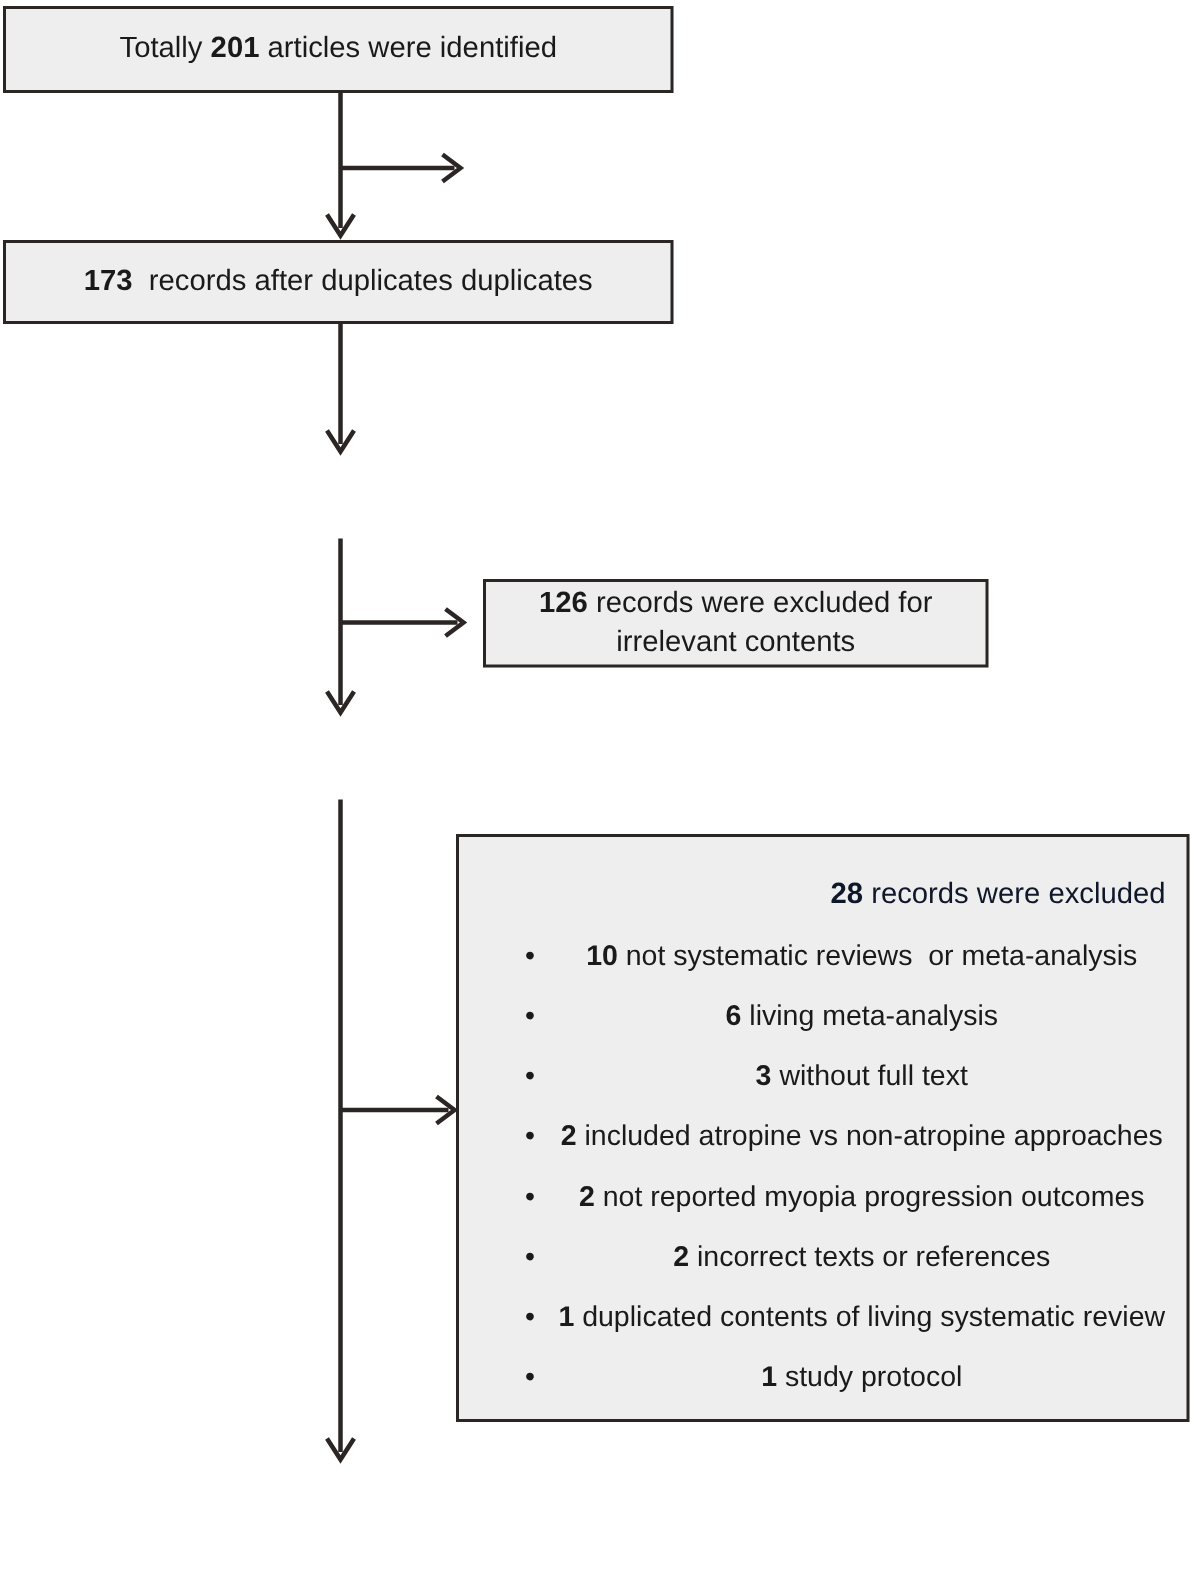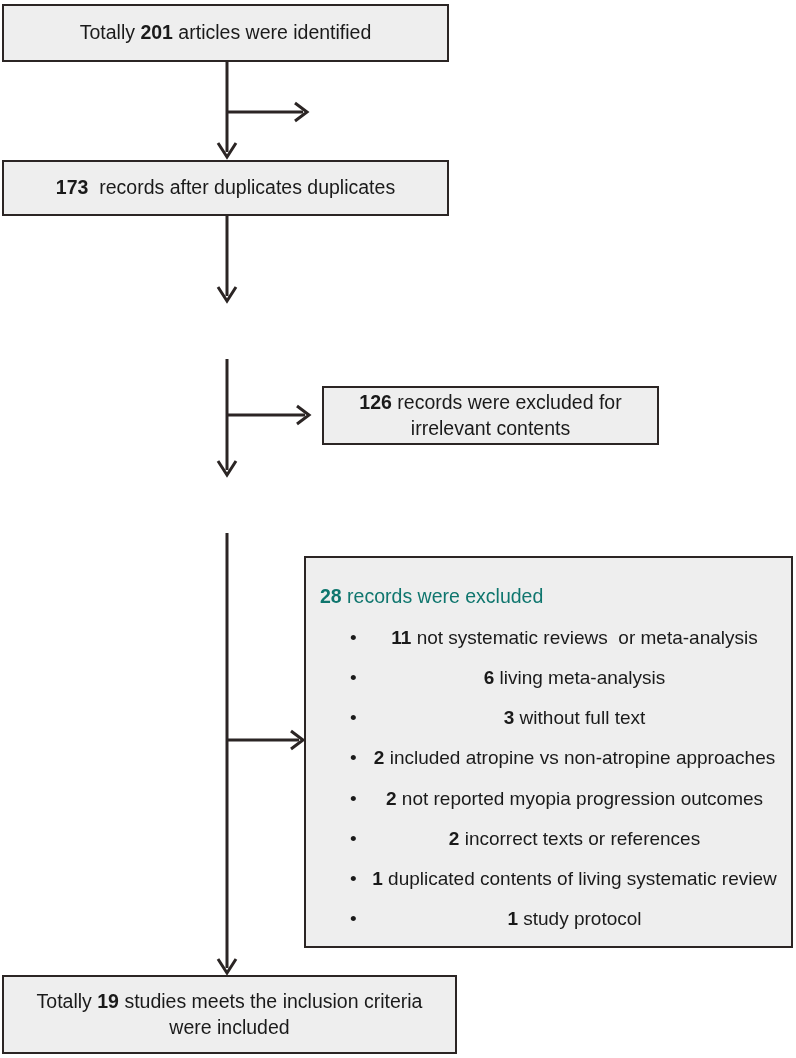--- a/index.html
+++ b/index.html
@@ -48,24 +48,24 @@
                       padding: 0; }
   #box-included     { left: 2px;   top: 975px;  width: 455px; height: 79px; }
 
   
   .excl-inner {
     width: 100%;
     padding: 26px 14px 10px 14px;
     box-sizing: border-box;
   }
   .excl-heading {
-    text-align: left;
+    text-align: right;
     font-size: 19.5px;
     margin-bottom: 16px;
-    color: #0f766e;
+    color: #0f172a;
   }
   .excl-heading .n { font-weight: bold; }
   .excl-list {
     list-style: none;
     margin: 0;
     padding: 0 0 0 30px;
   }
   .excl-list li {
     position: relative;
     font-size: 19px;
@@ -140,29 +140,26 @@
 
   <div class="box" id="box-excluded-irr">
     <span><span class="n">126</span><span> records were excluded for irrelevant contents</span></span>
   </div>
 
 
   <div class="box" id="box-exclusions">
     <div class="excl-inner">
       <div class="excl-heading"><span class="n">28</span><span> records were excluded</span></div>
       <ul class="excl-list">
-        <li><span class="bullet">•</span><span class="n">11</span><span> not systematic reviews  or meta-analysis</span></li>
+        <li><span class="bullet">•</span><span class="n">10</span><span> not systematic reviews  or meta-analysis</span></li>
         <li><span class="bullet">•</span><span class="n">6</span><span> living meta-analysis</span></li>
         <li><span class="bullet">•</span><span class="n">3</span><span> without full text</span></li>
         <li><span class="bullet">•</span><span class="n">2</span><span> included atropine vs non-atropine approaches</span></li>
         <li><span class="bullet">•</span><span class="n">2</span><span> not reported myopia progression outcomes</span></li>
         <li><span class="bullet">•</span><span class="n">2</span><span> incorrect texts or references</span></li>
         <li><span class="bullet">•</span><span class="n">1</span><span> duplicated contents of living systematic review</span></li>
         <li><span class="bullet">•</span><span class="n">1</span><span> study protocol</span></li>
       </ul>
     </div>
   </div>
 
-  <div class="box" id="box-included">
-    <span><span>Totally </span><span class="n">19</span><span> studies meets the inclusion criteria were included</span></span>
-  </div>
 
 </div>
 
 </body></html>

